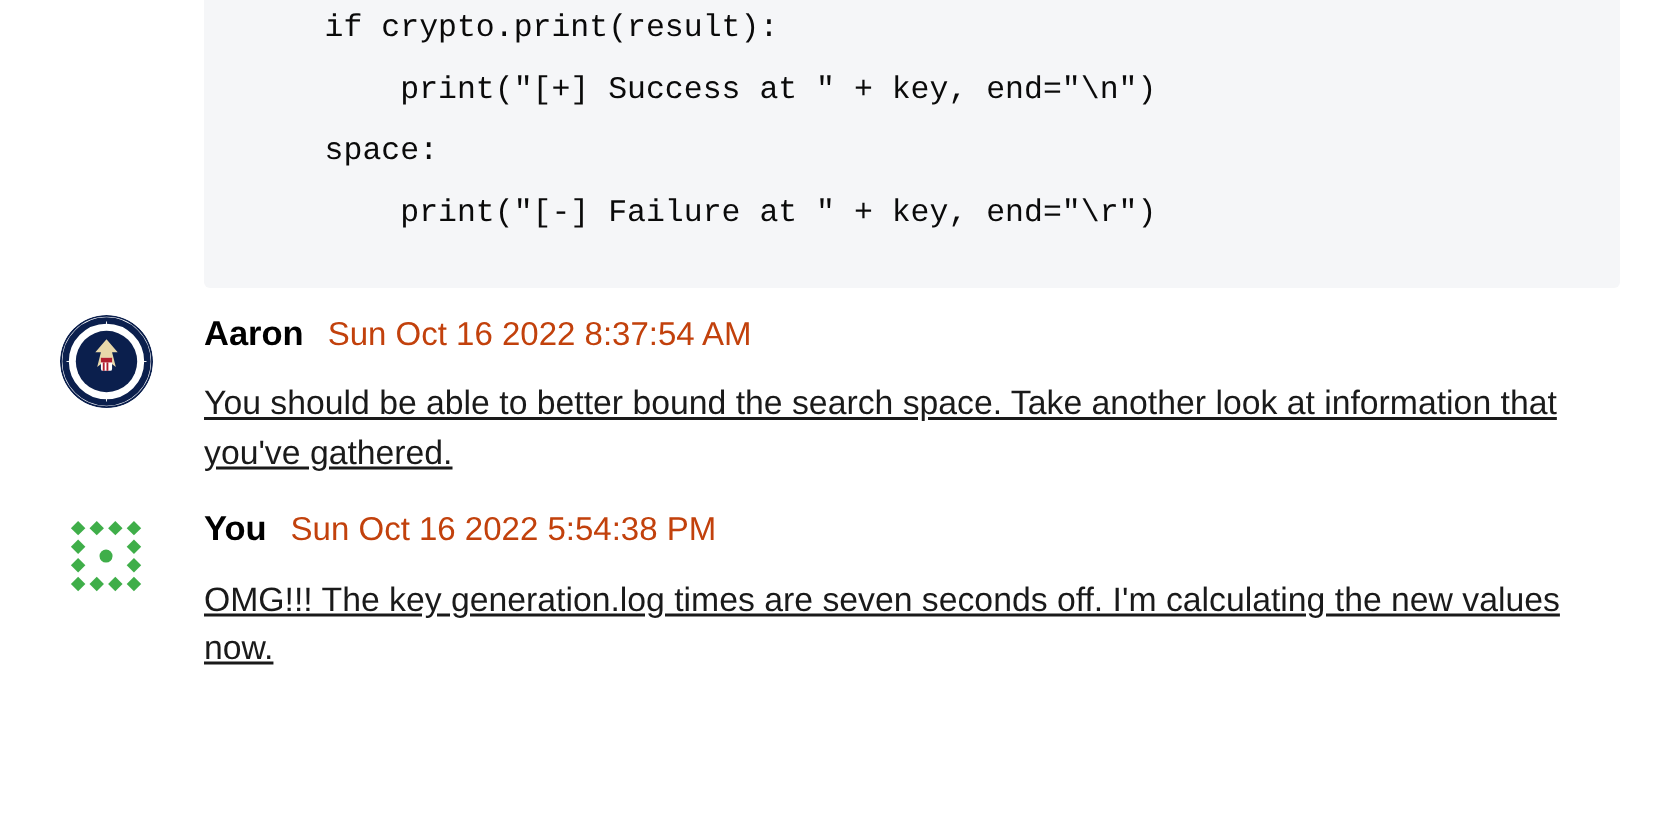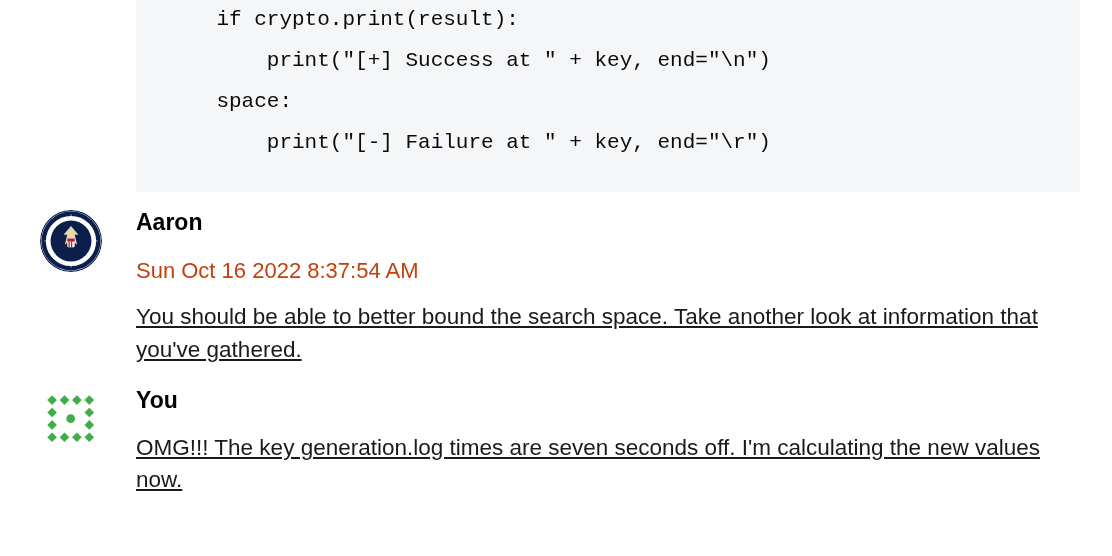--- a/index.html
+++ b/index.html
@@ -42,21 +42,20 @@
     height: 62px;
     border-radius: 50%;
     display: block;
   }
   .msg-body { flex: 1; }
   .msg-head {
     display: flex;
     align-items: baseline;
     gap: 16px;
     margin-bottom: 14px;
-    flex-direction: column;
   }
   .author {
     font-weight: 700;
     font-size: 23px;
     color: #000000;
   }
   .timestamp {
     font-size: 22px;
     color: #c2410c;
     font-weight: 400;
@@ -131,18 +130,19 @@
           <rect x="54" y="74" width="11" height="11" transform="rotate(45 59.5 79.5)"></rect>
           <rect x="74" y="74" width="11" height="11" transform="rotate(45 79.5 79.5)"></rect>
 
           <circle cx="49.5" cy="49.5" r="7"></circle>
         </g>
       </svg>
     </div>
     <div class="msg-body">
       <div class="msg-head">
         <span class="author">You</span>
+        <span class="timestamp">Sun Oct 16 2022 5:54:38 PM</span>
       </div>
       <div class="msg-text">OMG!!! The key generation.log times are seven seconds off.  I'm calculating the new values now.</div>
     </div>
   </div>
 
 </div>
 
 </body></html>

